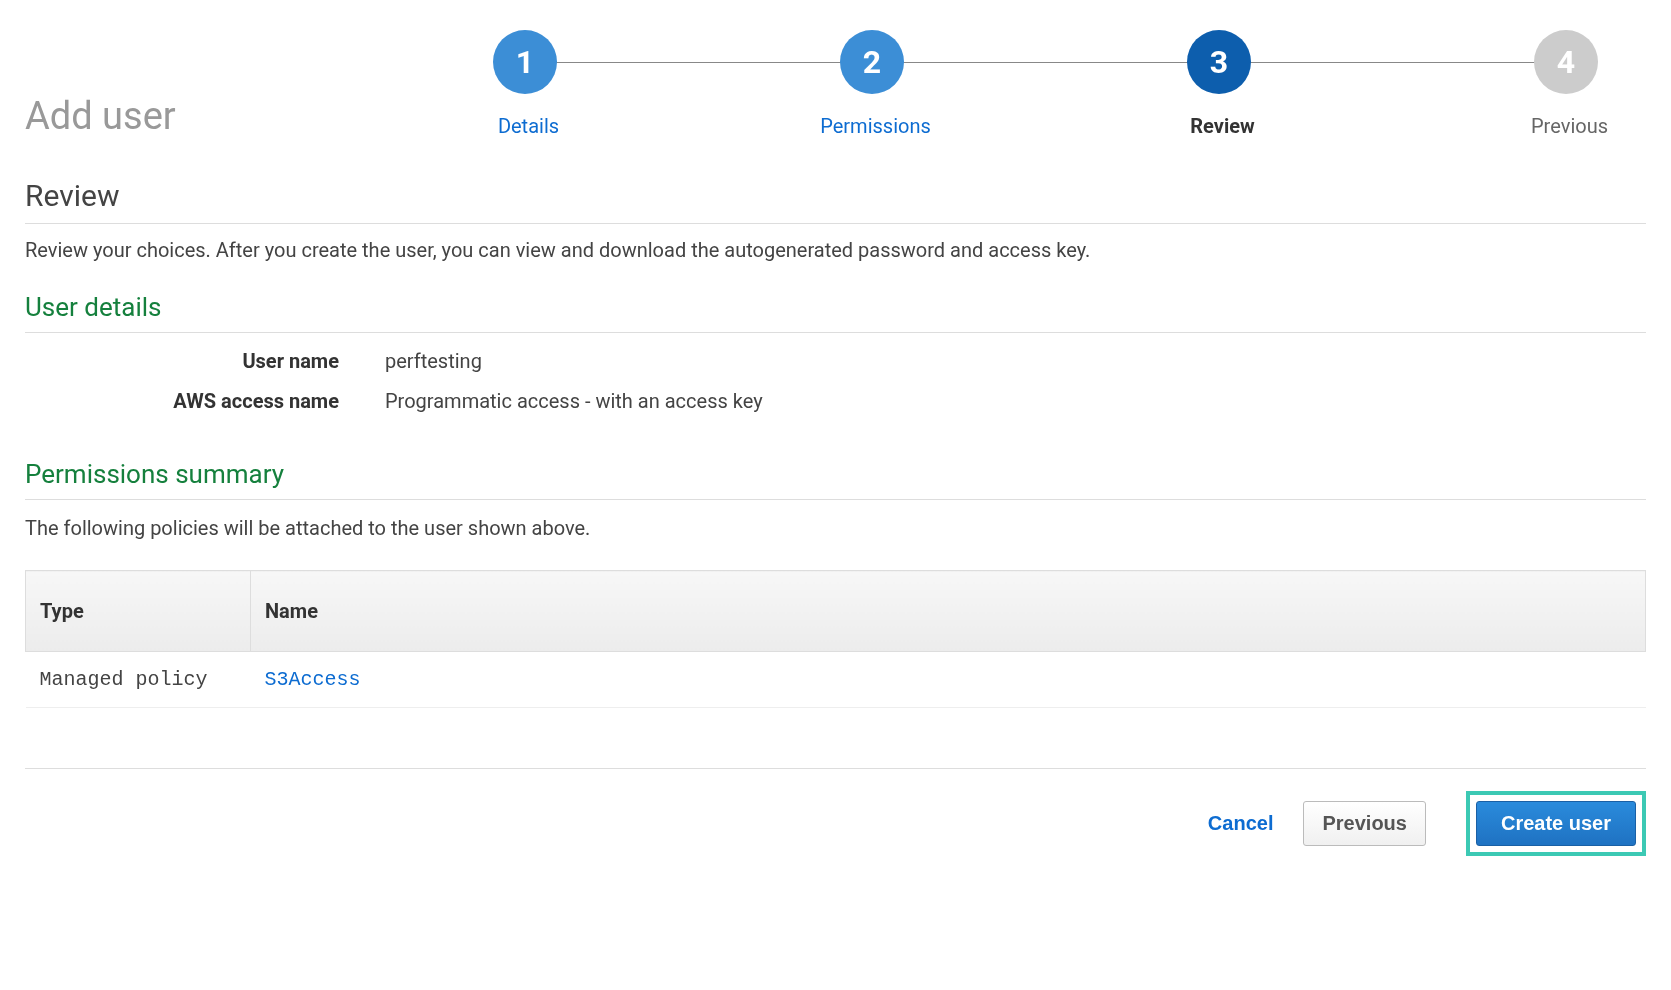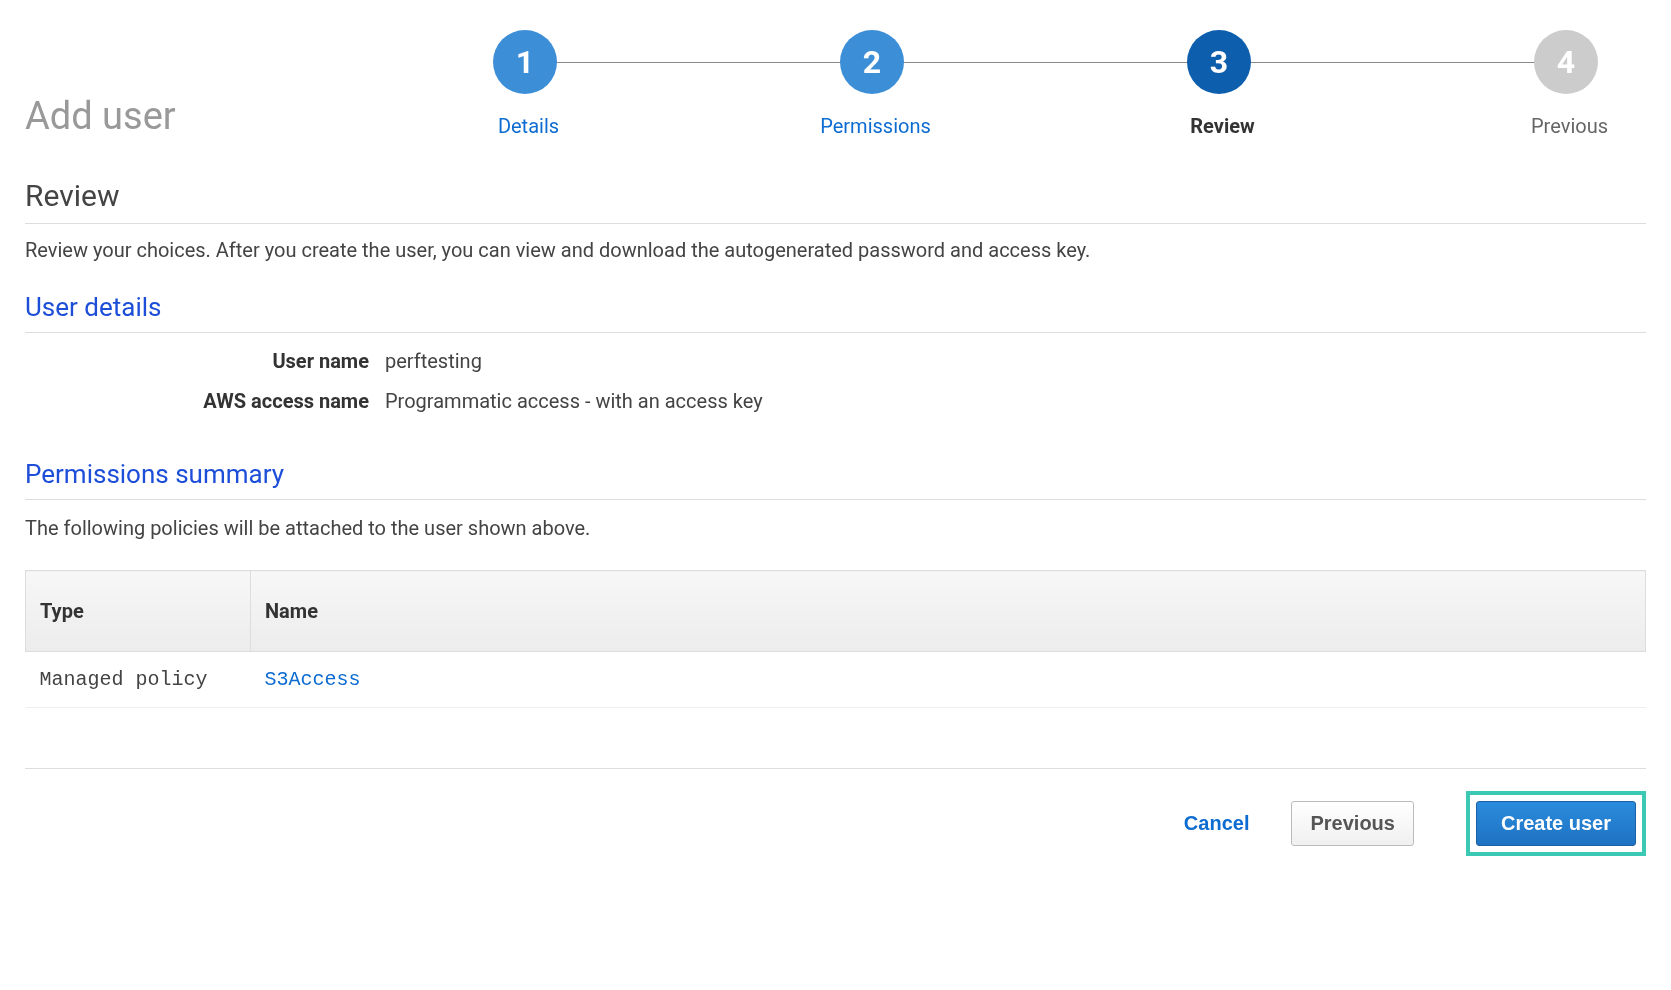--- a/index.html
+++ b/index.html
@@ -92,37 +92,37 @@
       margin-bottom: 14px;
     }
     .section-description {
       font-size: 20px;
       color: #444;
       margin-bottom: 30px;
     }
     .subsection-heading {
       font-size: 26px;
       font-weight: 400;
-      color: #1d4ed8;
+      color: #15803d;
       border-bottom: 1px solid #ddd;
       padding-bottom: 10px;
       margin-bottom: 16px;
     }
     .details-row {
       display: flex;
       align-items: baseline;
       margin-bottom: 16px;
       font-size: 20px;
     }
     .details-label {
       width: 360px;
       text-align: right;
       font-weight: 700;
       color: #333;
-      padding-right: 16px;
+      padding-right: 46px;
     }
     .details-value {
       color: #444;
     }
     .section-gap {
       height: 30px;
     }
     .policies-table {
       width: 100%;
       border-collapse: collapse;
@@ -151,21 +151,21 @@
       color: #0d6cd1;
       text-decoration: none;
     }
     .footer-bar {
       margin-top: 60px;
       border-top: 1px solid #ddd;
       padding-top: 22px;
       display: flex;
       justify-content: flex-end;
       align-items: center;
-      gap: 24px;
+      gap: 12px;
     }
     .btn-link {
       background: none;
       border: none;
       color: #0d6cd1;
       font-size: 20px;
       font-weight: 700;
       cursor: pointer;
       padding: 10px 18px;
     }

